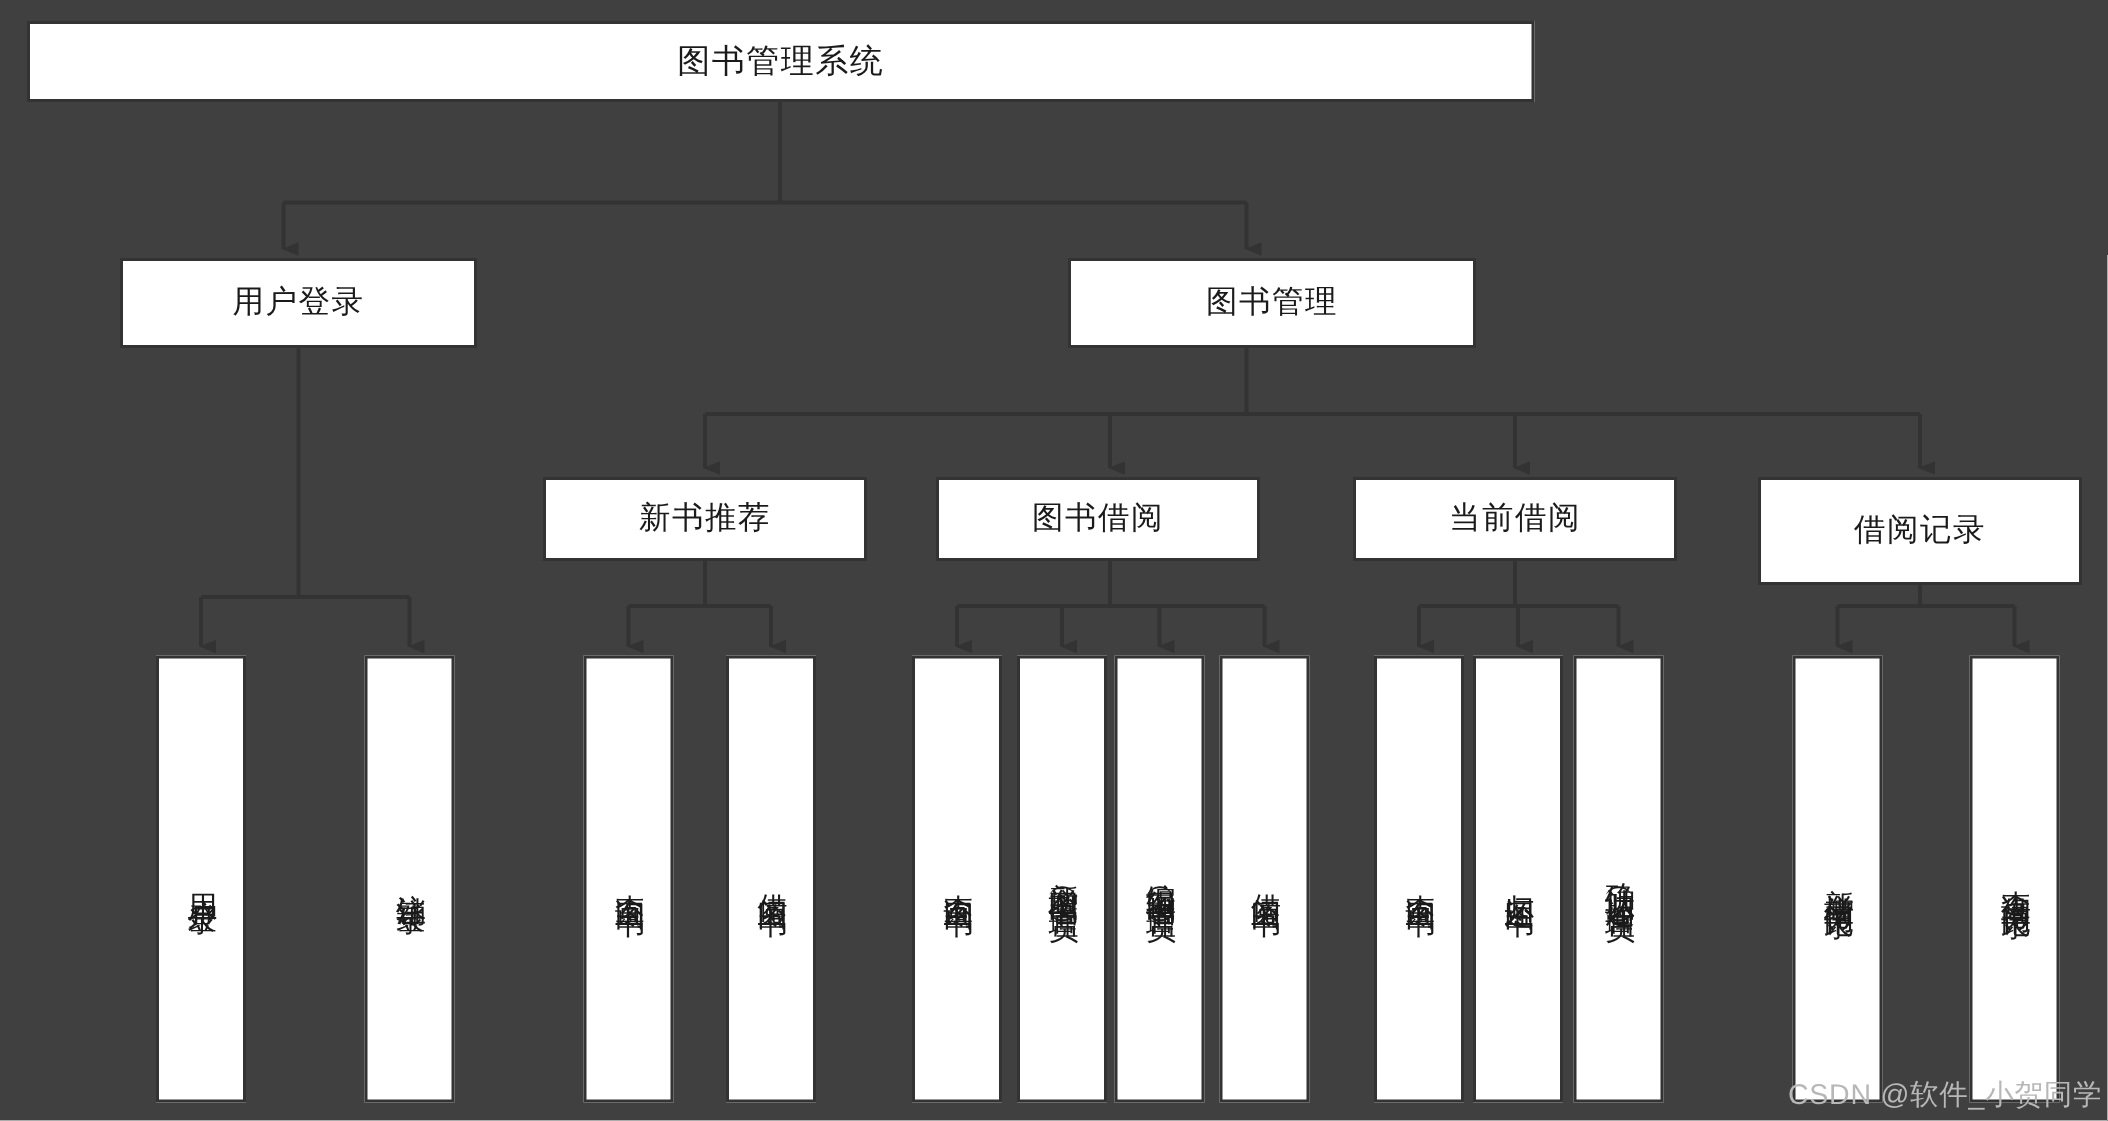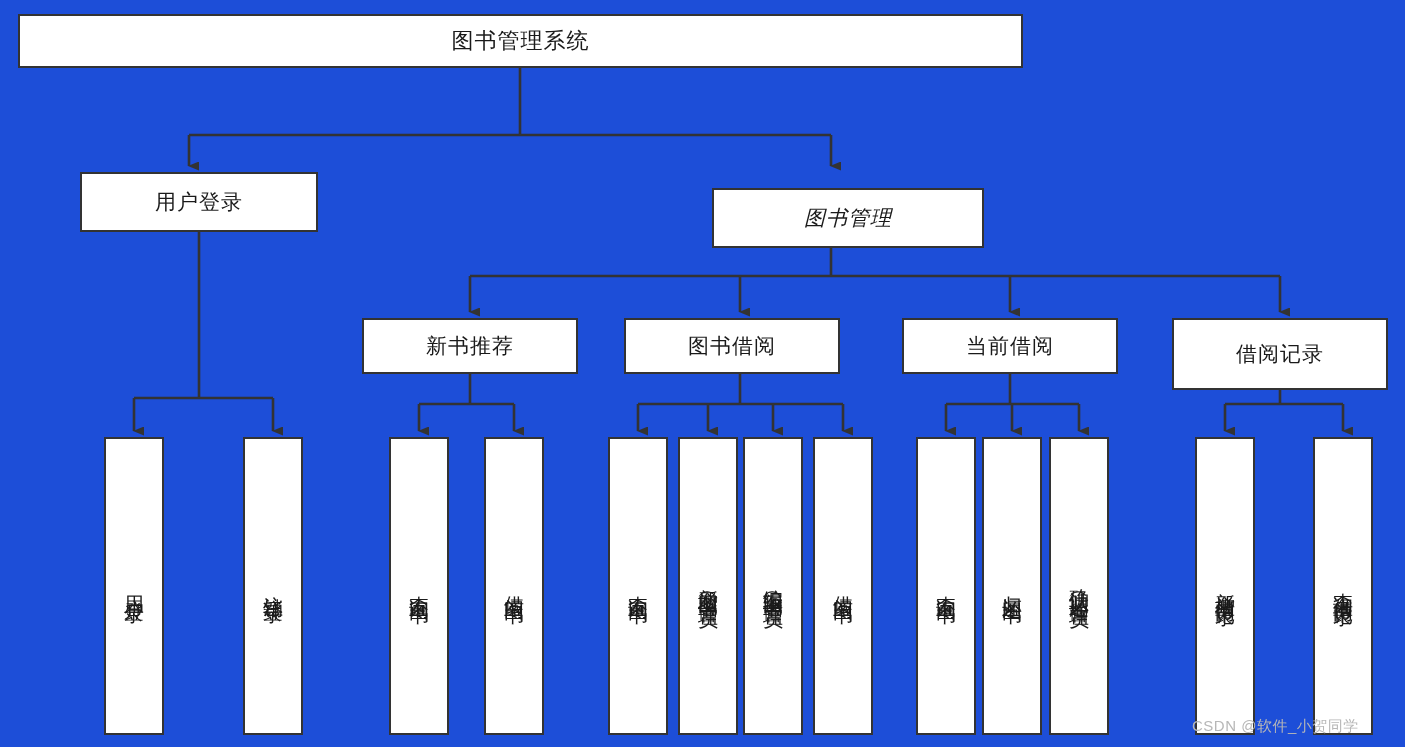--- a/index.html
+++ b/index.html
@@ -8,21 +8,21 @@
     padding: 0;
     background: #ffffff;
   }
   body {
     font-family: "Liberation Sans", "DejaVu Sans", sans-serif;
   }
   #diagram-root {
     position: relative;
     width: 1405px;
     height: 747px;
-    background: #1d4ed8;
+    background: #404040;
     overflow: hidden;
   }
   #edge-layer {
     position: absolute;
     left: 0;
     top: 0;
     width: 1405px;
     height: 747px;
     pointer-events: none;
   }
@@ -50,21 +50,21 @@
     letter-spacing: 3px;
     padding: 6px 0;
     align-items: center;
     justify-content: center;
   }
   .node.root {
     font-size: 22px;
   }
   .watermark {
     position: absolute;
-    font-size: 15px;
+    font-size: 19px;
     color: #b7b7b7;
     white-space: nowrap;
     letter-spacing: 0.5px;
     text-align: right;
   }
 </style>
 </head>
 <body>
 
 <div id="diagram-root">
@@ -133,21 +133,21 @@
     </g>
   </svg>
 
   <div class="node horizontal root" style="left:18px; top:14px; width:1005px; height:54px;">
     <span>图书管理系统</span>
   </div>
 
   <div class="node horizontal" style="left:80px; top:172px; width:238px; height:60px;">
     <span>用户登录</span>
   </div>
-  <div class="node horizontal" style="left:712px; top:188px; width:272px; height:60px;font-style:italic;">
+  <div class="node horizontal" style="left:712px; top:172px; width:272px; height:60px;">
     <span>图书管理</span>
   </div>
 
   <div class="node horizontal" style="left:362px; top:318px; width:216px; height:56px;">
     <span>新书推荐</span>
   </div>
   <div class="node horizontal" style="left:624px; top:318px; width:216px; height:56px;">
     <span>图书借阅</span>
   </div>
   <div class="node horizontal" style="left:902px; top:318px; width:216px; height:56px;text-align:right;">

